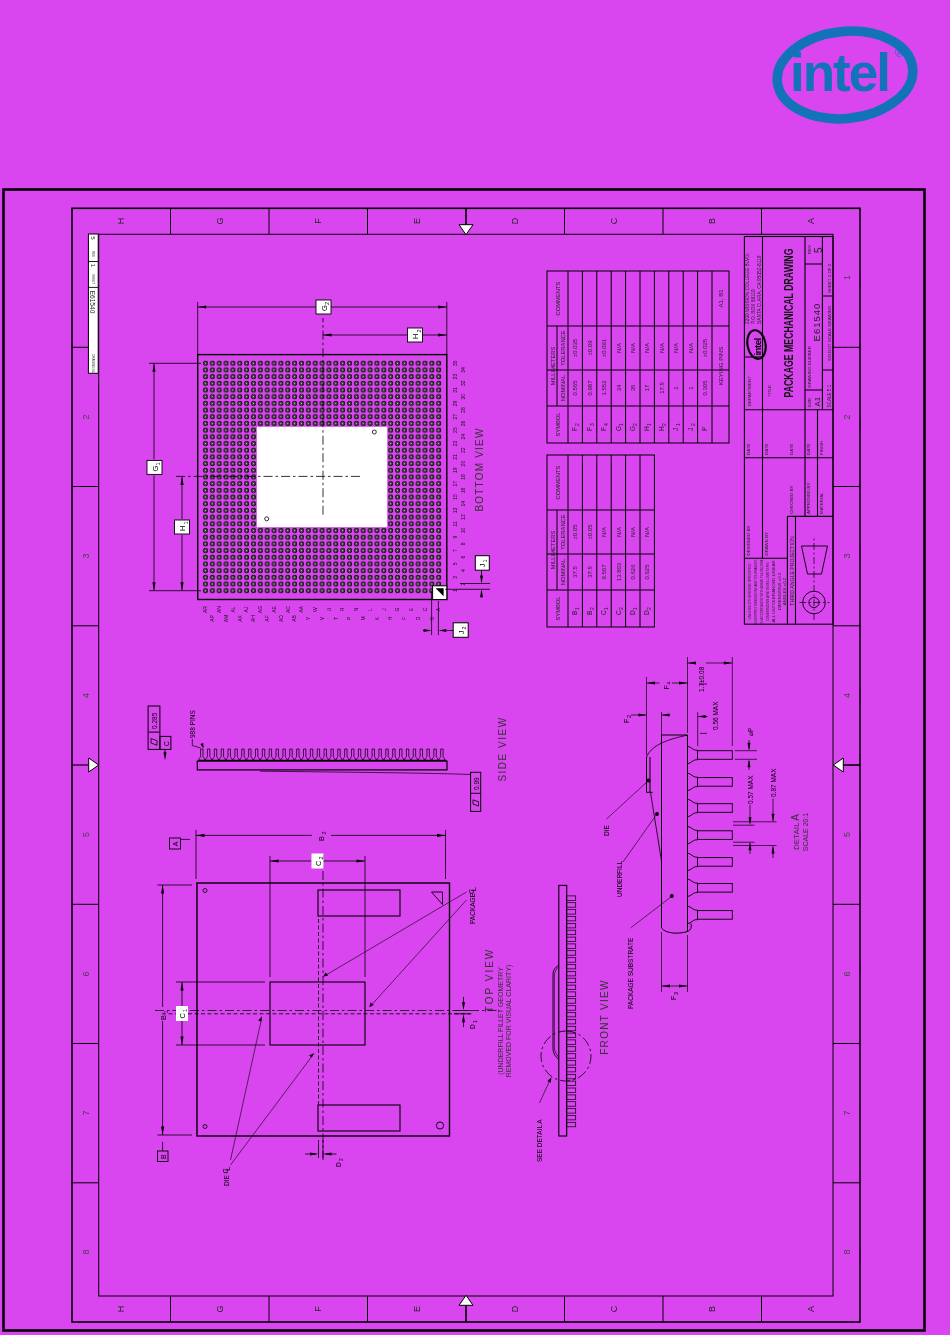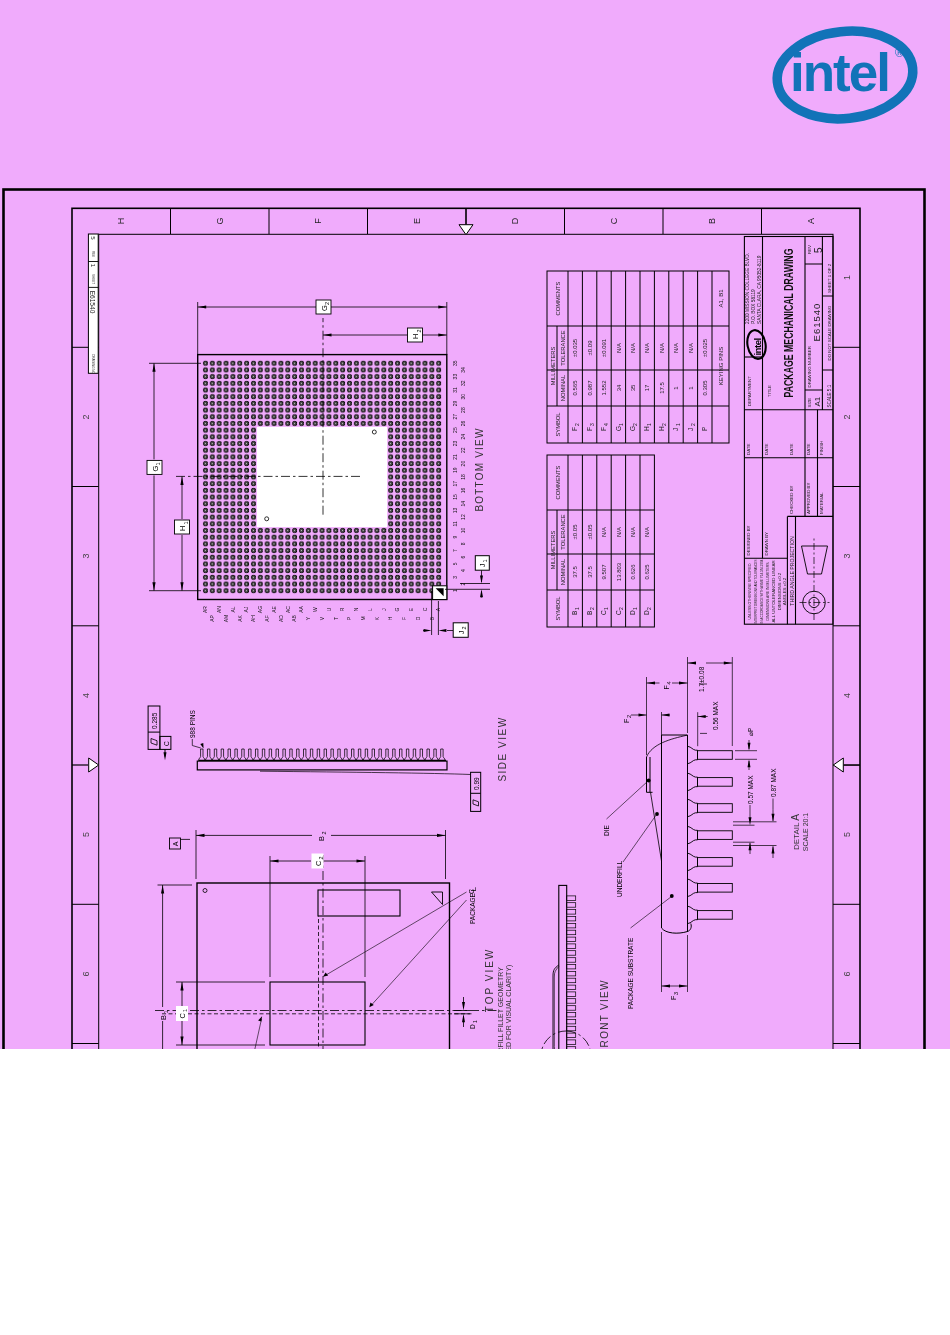--- a/index.html
+++ b/index.html
@@ -1,16 +1,16 @@
 <!DOCTYPE html>
 <html><head>
 <meta charset="utf-8">
 <style>
 html,body{margin:0;padding:0;background:#fff;}
-#page{position:relative;width:950px;height:1049px;background:#f0abfc;overflow:hidden;
+#page{position:relative;width:950px;height:1335px;background:#d946ef;overflow:hidden;
   font-family:"Liberation Sans",sans-serif;}
 #sheet{position:absolute;left:2px;top:188px;width:1144px;height:924px;
   transform:rotate(-90deg) translateX(-1144px);transform-origin:0 0;}
 
 </style>
 </head>
 <body>
 <div id="page">
 
 <svg id="logo" width="160" height="130" viewBox="0 0 160 130" style="position:absolute;left:765px;top:15px;">

